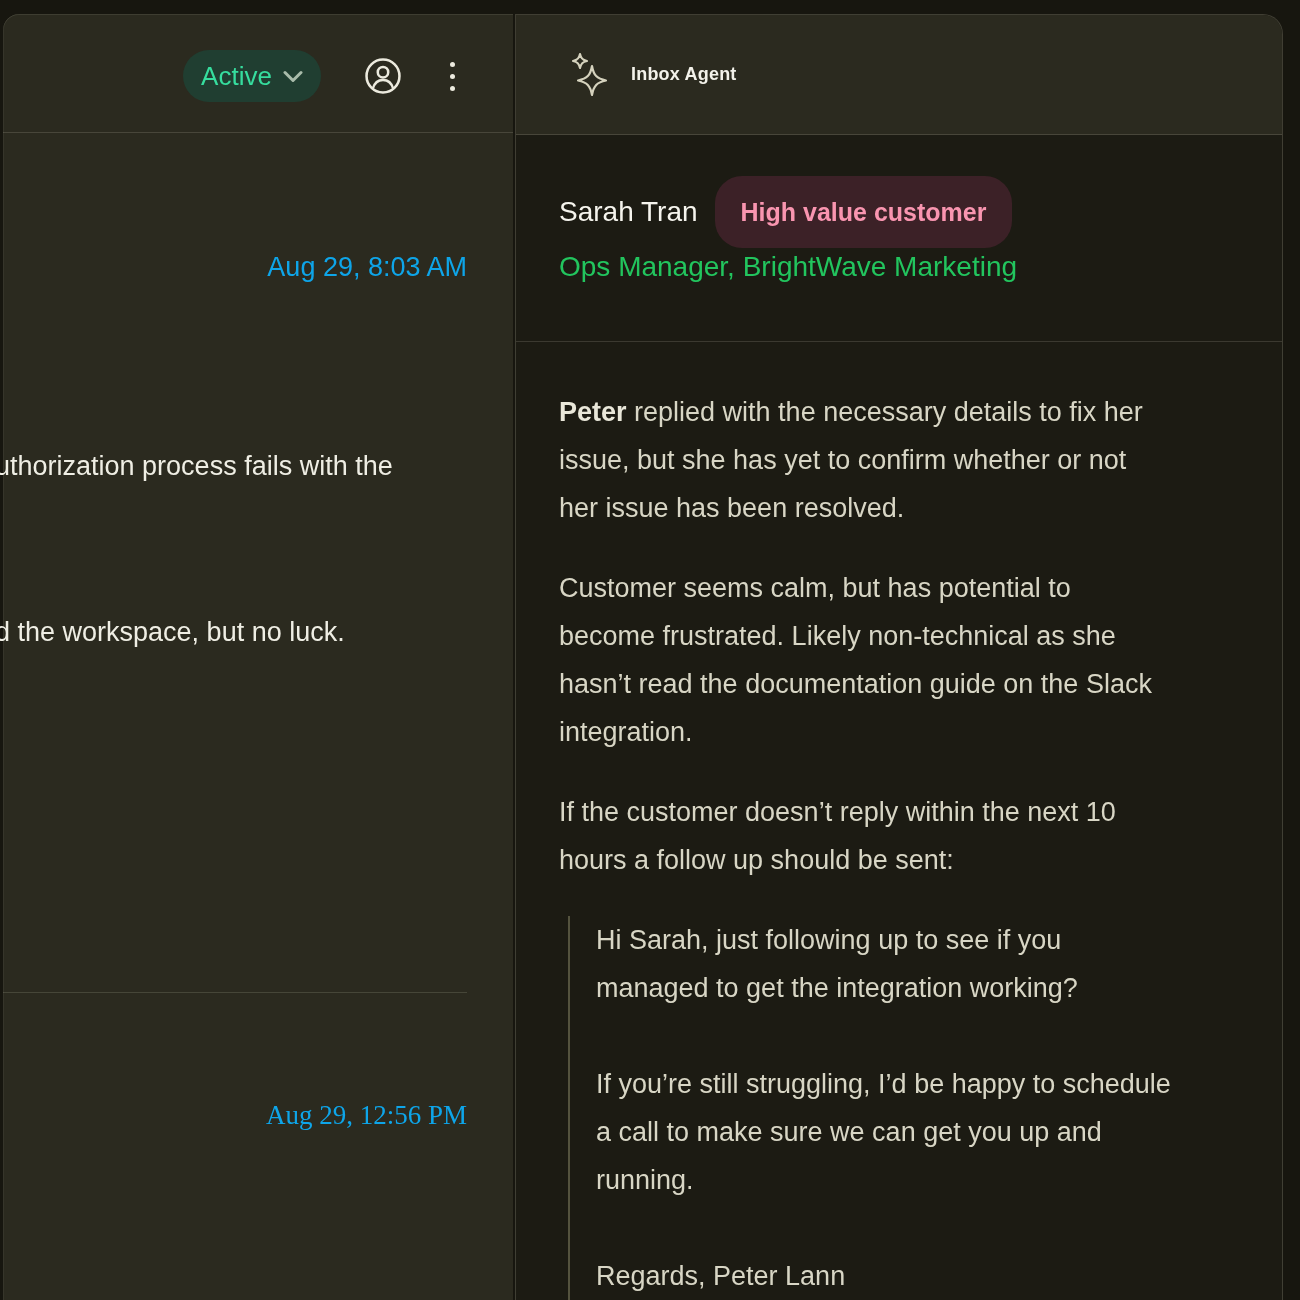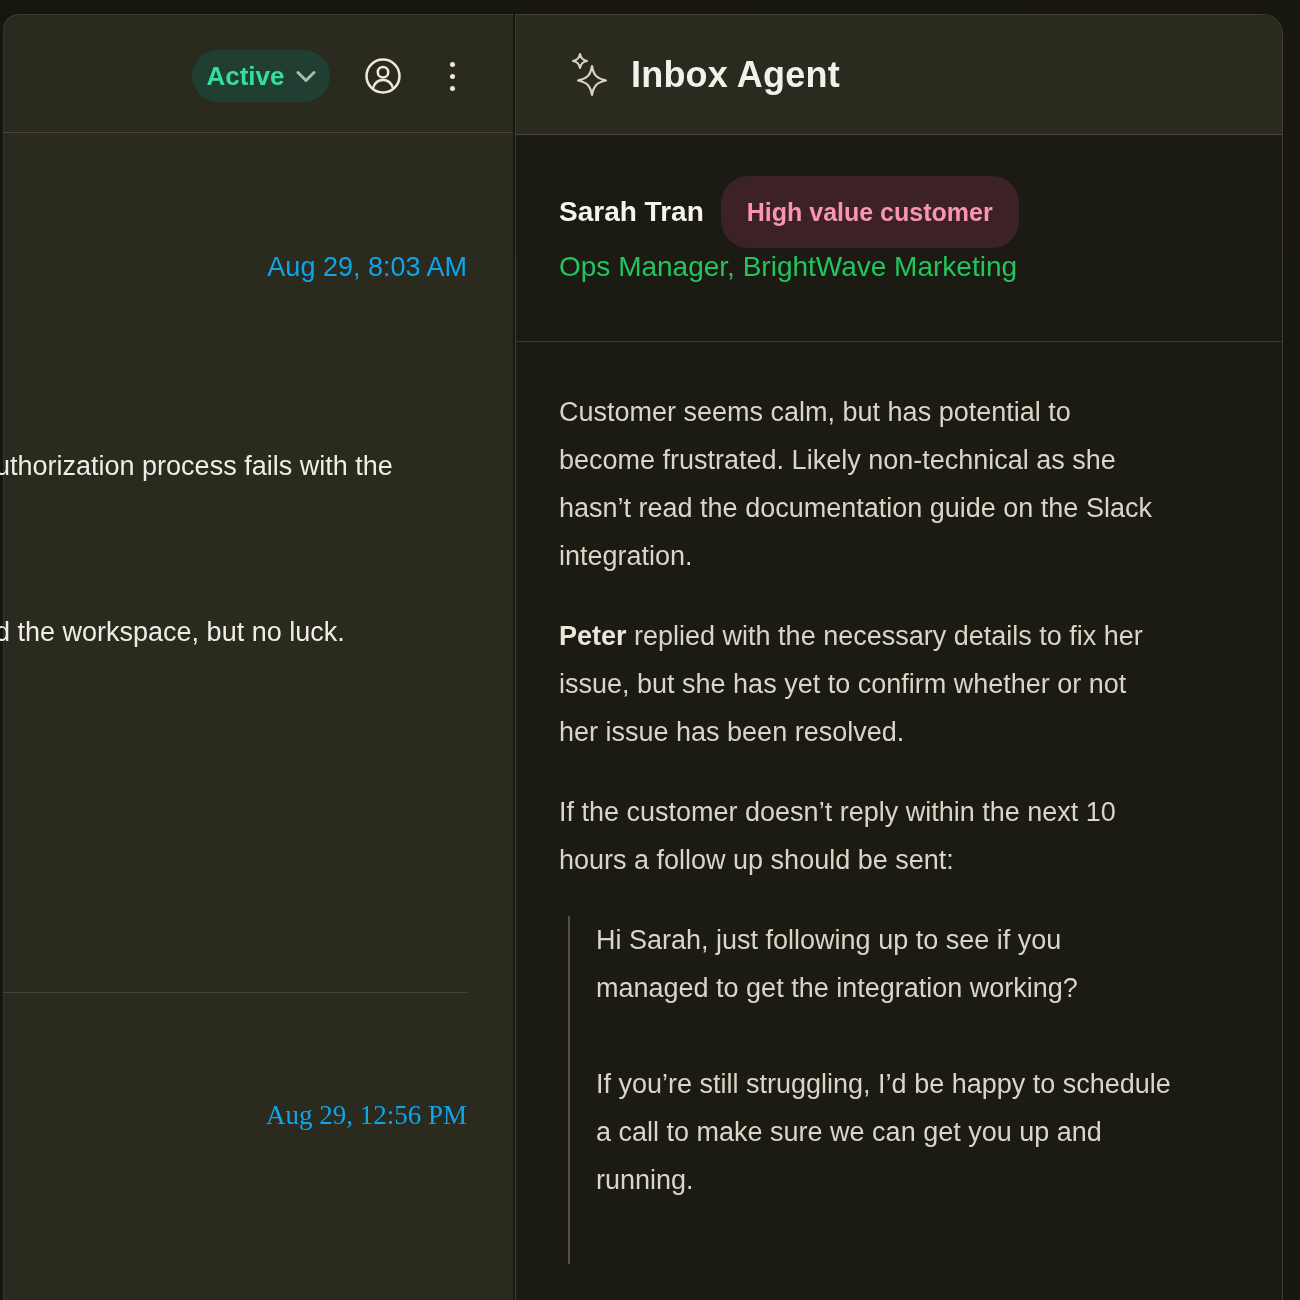--- a/index.html
+++ b/index.html
@@ -13,24 +13,24 @@
   .left-panel{
     position:absolute;left:3px;top:14px;width:510px;height:1286px;
     background:#2b2a1f;border-top-left-radius:16px;
     box-shadow:inset 0 1px 0 rgba(240,238,214,.10), inset 1px 0 0 rgba(240,238,214,.06);
   }
   .toolbar{
     position:absolute;top:0;left:0;right:0;height:118px;
     border-bottom:1px solid rgba(240,238,214,.15);
   }
   .status-pill{
-    position:absolute;left:189px;top:36px;width:138px;height:52px;
+    position:absolute;left:180px;top:36px;width:138px;height:52px;
     border-radius:26px;background:#203e31;
     display:flex;align-items:center;justify-content:center;gap:11px;
-    color:#36dd9e;font-size:26px;font-weight:700;cursor:pointer;
+    color:#36dd9e;font-size:26px;font-weight:400;cursor:pointer;
   }
   .icon-btn{position:absolute;background:none;border:none;padding:0;margin:0;cursor:pointer;}
   .user-btn{left:358px;top:40px;width:44px;height:44px;display:flex;align-items:center;justify-content:center;}
   .kebab-btn{left:434px;top:40px;width:30px;height:44px;display:flex;flex-direction:column;align-items:center;justify-content:center;gap:7px;}
   .kebab-btn i{width:5px;height:5px;border-radius:50%;background:#eceade;display:block;}
   .ts{position:absolute;right:46px;font-size:27px;color:#0ea5e9;white-space:nowrap;}
   .ts1{top:238px;}
   .ts2{top:1086px;font-family:Liberation Serif, serif;}
   .msg-line{position:absolute;left:-8px;font-size:27px;color:#efeee4;white-space:nowrap;}
   .line1{top:437px;}
@@ -42,28 +42,28 @@
     position:absolute;left:515px;top:14px;width:768px;height:1286px;
     box-sizing:border-box;background:#1c1b13;
     border:1px solid rgba(240,238,214,.17);border-bottom:none;
     border-top-right-radius:20px;overflow:hidden;
   }
   .agent-header{
     height:120px;background:#2b2a1f;
     border-bottom:1px solid rgba(240,238,214,.15);
     display:flex;align-items:center;padding-left:52px;gap:21px;box-sizing:border-box;
   }
-  .agent-title{font-size:36px;font-weight:700;color:#f3f2ea;letter-spacing:.2px;}
+  .agent-title{font-size:18px;font-weight:700;color:#f3f2ea;letter-spacing:.2px;}
   .customer-section{
     height:207px;box-sizing:border-box;
     padding:50px 52px 0 43px;
     border-bottom:1px solid rgba(240,238,214,.15);
   }
   .name-row{display:flex;align-items:center;gap:17px;height:54px;}
-  .customer-name{font-size:28px;font-weight:700;color:#f5f4ed;margin:0;}
+  .customer-name{font-size:28px;font-weight:400;color:#f5f4ed;margin:0;}
   .badge{
     height:72px;box-sizing:border-box;display:flex;align-items:center;
     padding:0 26px;border-radius:27px;
     background:#3c2127;color:#f995b0;font-size:25px;font-weight:600;white-space:nowrap;
   }
   .customer-role{margin-top:12px;font-size:28px;color:#22c55e;}
   .insights{
     padding:46px 52px 0 43px;
     font-size:27px;line-height:48px;color:#d8d6c5;
   }
@@ -133,33 +133,34 @@
 
     <section class="customer-section">
       <div class="name-row">
         <h2 class="customer-name">Sarah Tran</h2>
         <span class="badge">High value customer</span>
       </div>
       <div class="customer-role">Ops Manager, BrightWave Marketing</div>
     </section>
 
     <section class="insights">
+      <p><strong>Peter</strong><span> replied with the necessary details to fix her
+issue, but she has yet to confirm whether or not
+her issue has been resolved.</span></p>
       <p>Customer seems calm, but has potential to
 become frustrated. Likely non-technical as she
 hasn’t read the documentation guide on the Slack
 integration.</p>
-      <p><strong>Peter</strong><span> replied with the necessary details to fix her
-issue, but she has yet to confirm whether or not
-her issue has been resolved.</span></p>
       <p>If the customer doesn’t reply within the next 10
 hours a follow up should be sent:</p>
 
       <blockquote class="draft-quote">
         <p>Hi Sarah, just following up to see if you
 managed to get the integration working?</p>
         <p>If you’re still struggling, I’d be happy to schedule
 a call to make sure we can get you up and
 running.</p>
+        <p>Regards, Peter Lann</p>
       </blockquote>
     </section>
   </aside>
 
 </div>
 
 </body></html>

